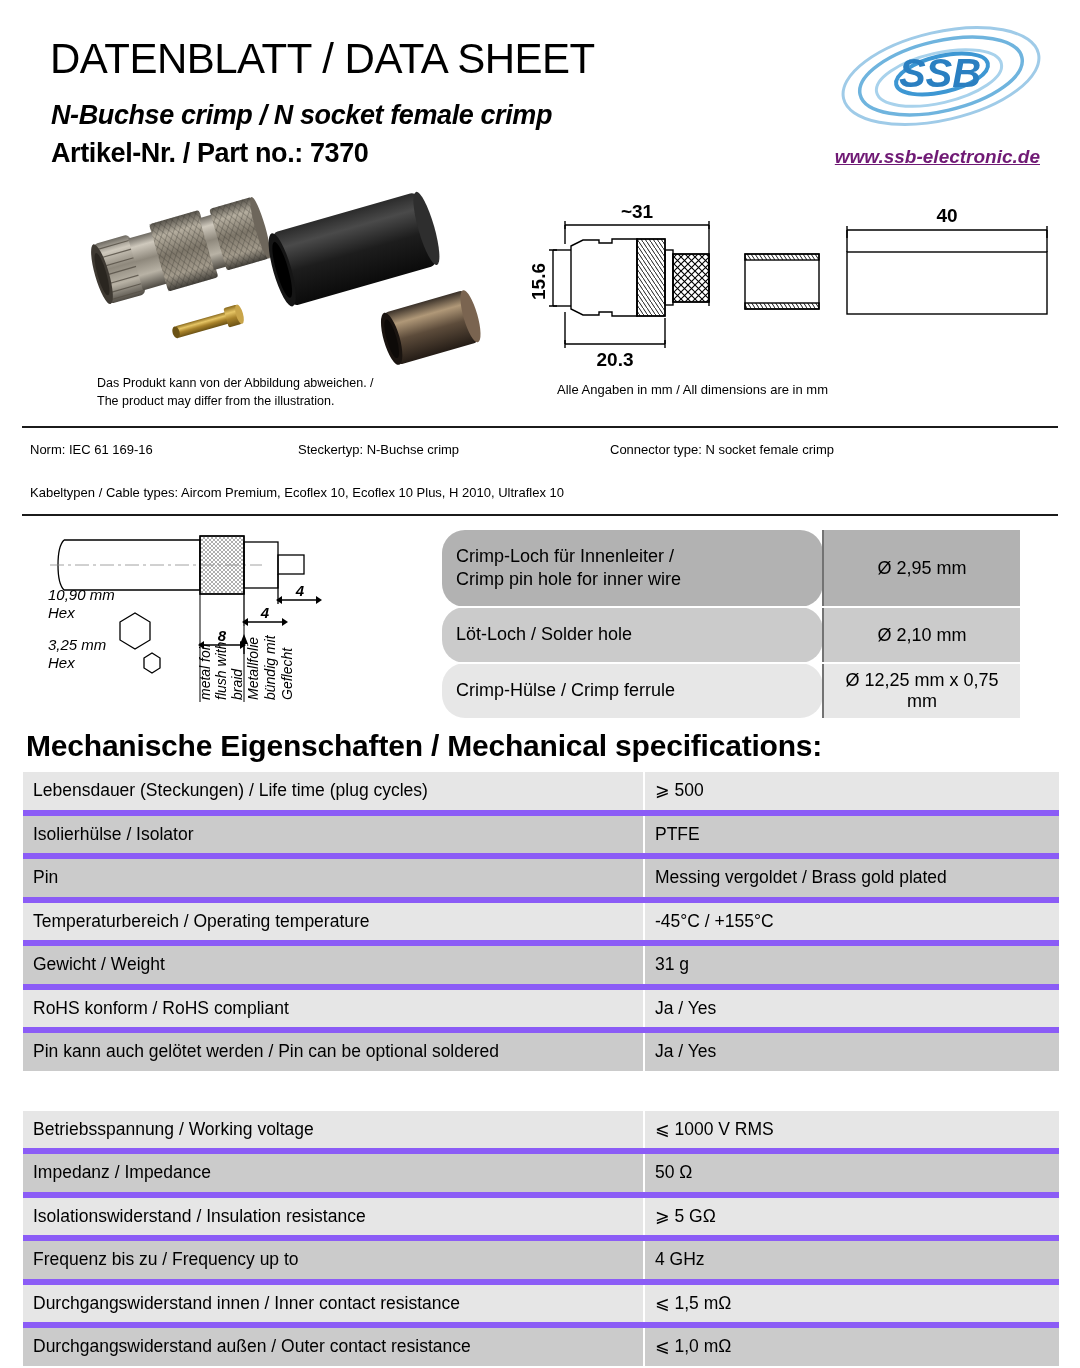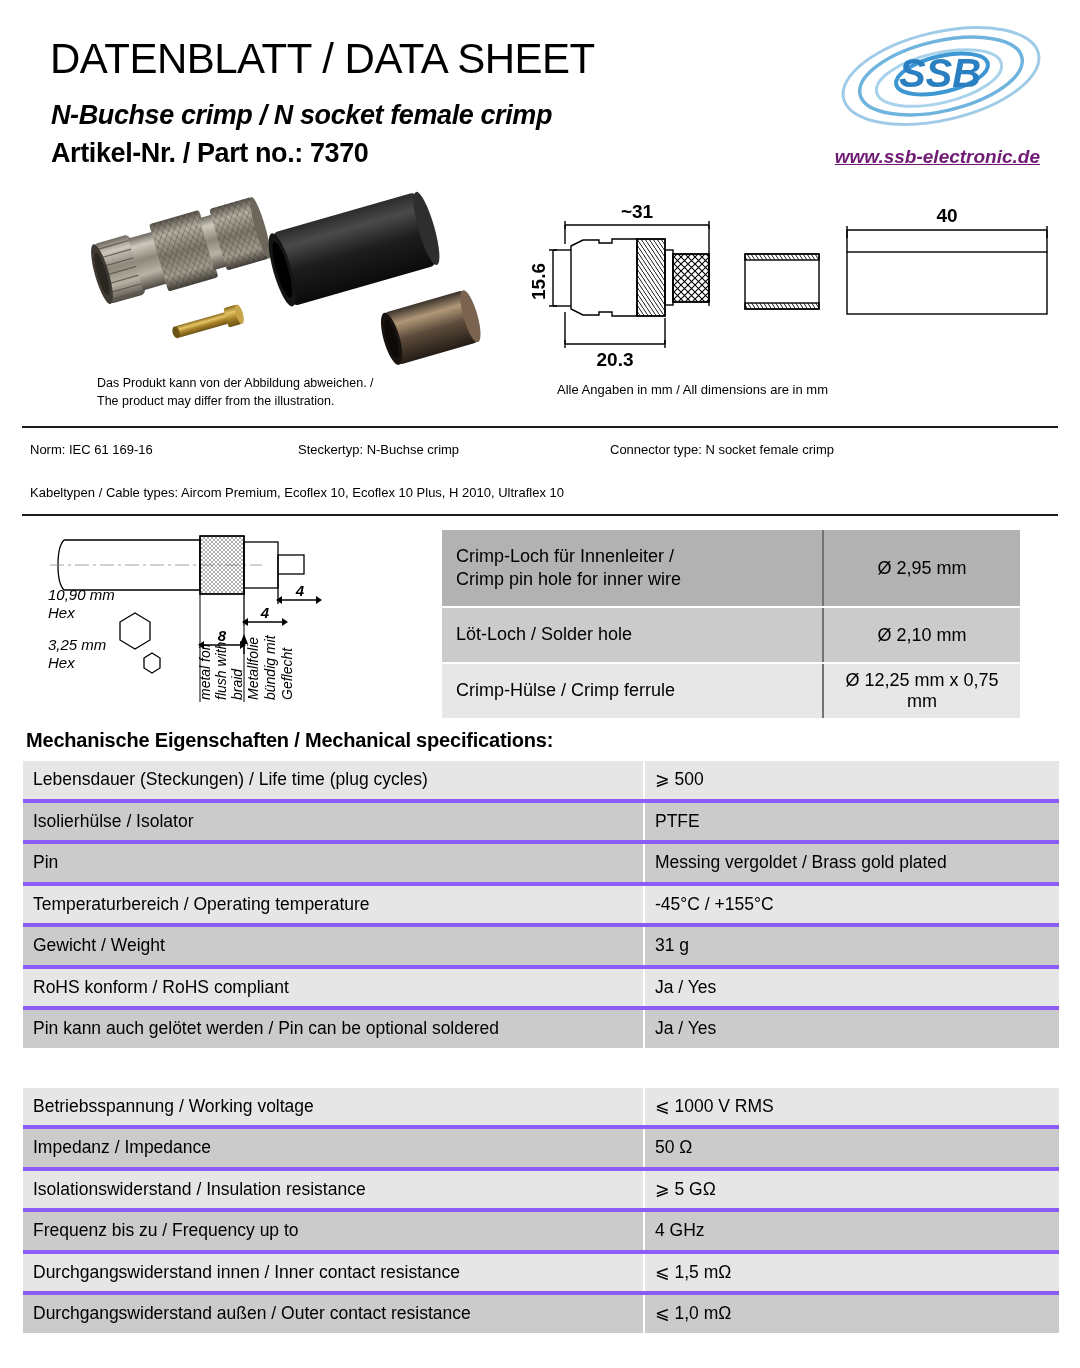--- a/index.html
+++ b/index.html
@@ -163,25 +163,25 @@
     vertical-align: middle;
     border-bottom: 2px solid #ffffff;
   }
   .crimptable td.val {
     text-align: center;
     border-left: 2px solid #737373;
   }
   .crimptable tr.r1 td { background: #b2b2b2; height: 64px; }
   .crimptable tr.r2 td { background: #cbcbcb; height: 42px; }
   .crimptable tr.r3 td { background: #e7e7e7; height: 42px; border-bottom: none; }
-  .crimptable .lbl { width: 352px; line-height: 1.3; }
+  .crimptable .lbl { width: 352px; line-height: 1.3; border-radius: 23px; }
 
   
   .sec-title {
-    font-size: 20px;
+    font-size: 30px;
     font-weight: bold;
     letter-spacing: -0.2px;
     margin: 9px 0 9px 4px;
   }
   .spectable {
     width: 1036px;
     border-collapse: collapse;
     table-layout: fixed;
     margin-left: 1px;
   }
@@ -191,21 +191,21 @@
     padding: 0 10px;
     vertical-align: middle;
     white-space: nowrap;
   }
   .spectable td.k { width: 600px; }
   .spectable td.v {
     border-left: 2px solid #ffffff;
   }
   .spectable tr.odd td  { background: #e6e6e6; }
   .spectable tr.even td { background: #cbcbcb; }
-  .spectable tr td { border-bottom: 4px solid #8b5cf6; }
+  .spectable tr td { border-bottom: 6px solid #8b5cf6; }
   .spectable tr:last-child td { border-bottom: none; }
 
   .block-mech { margin-top: 22px; }
   .block-elec { margin-top: 40px; }
 </style>
 </head>
 <body>
 
 <div class="page">
 

